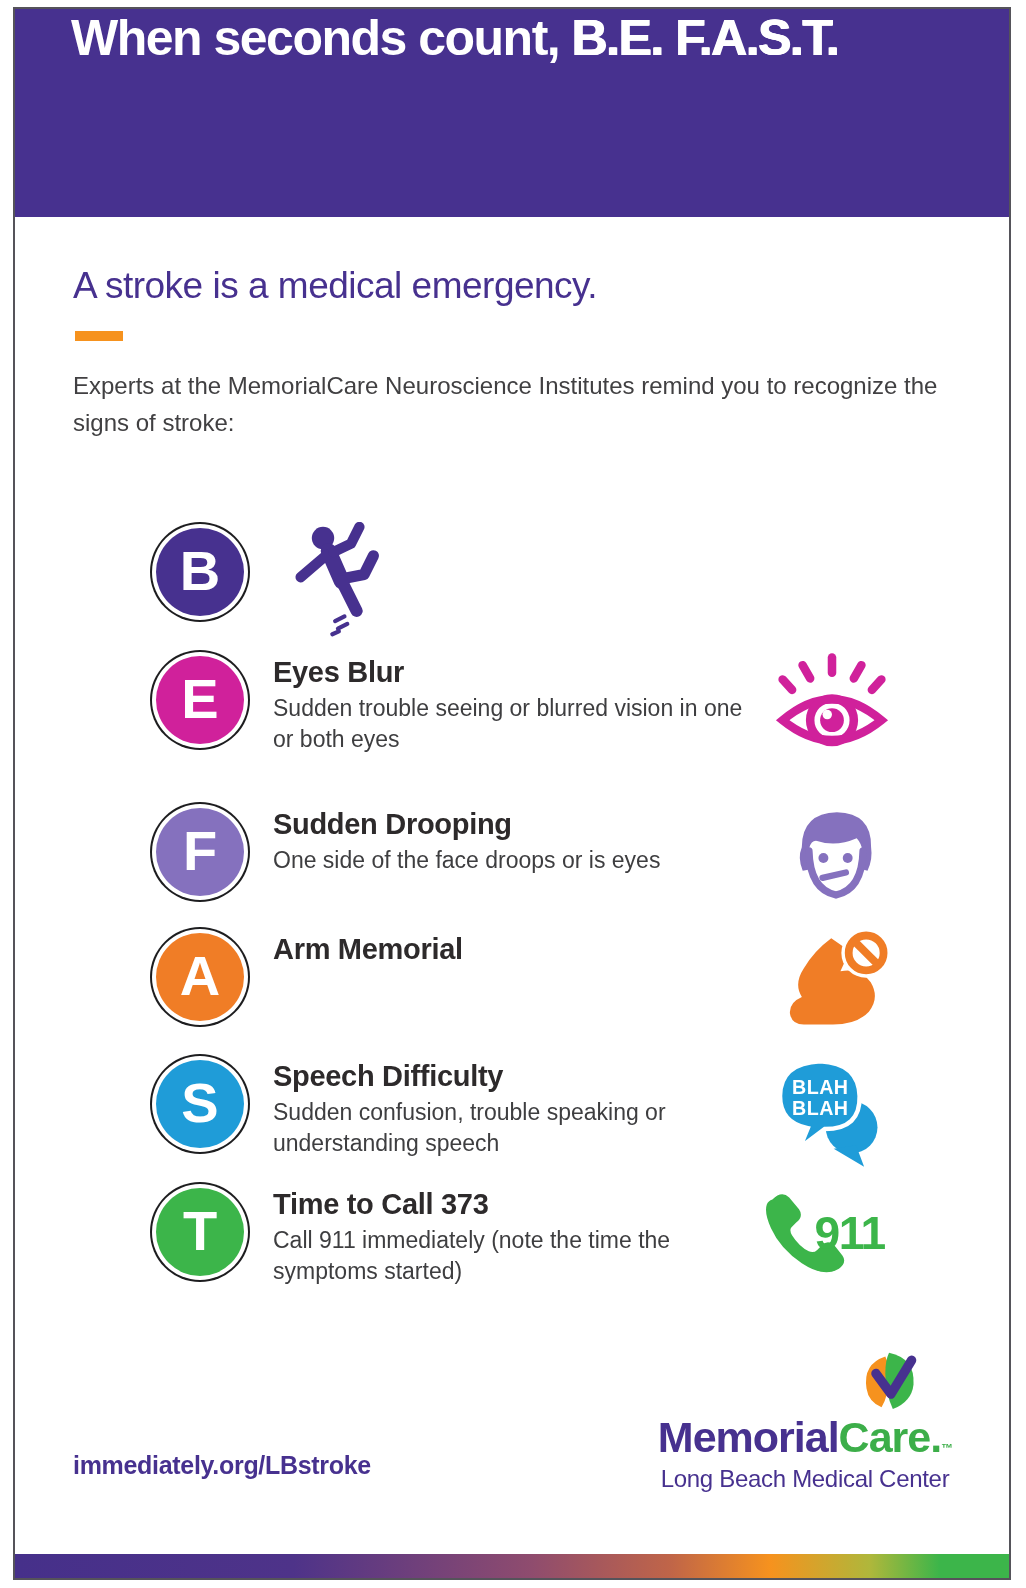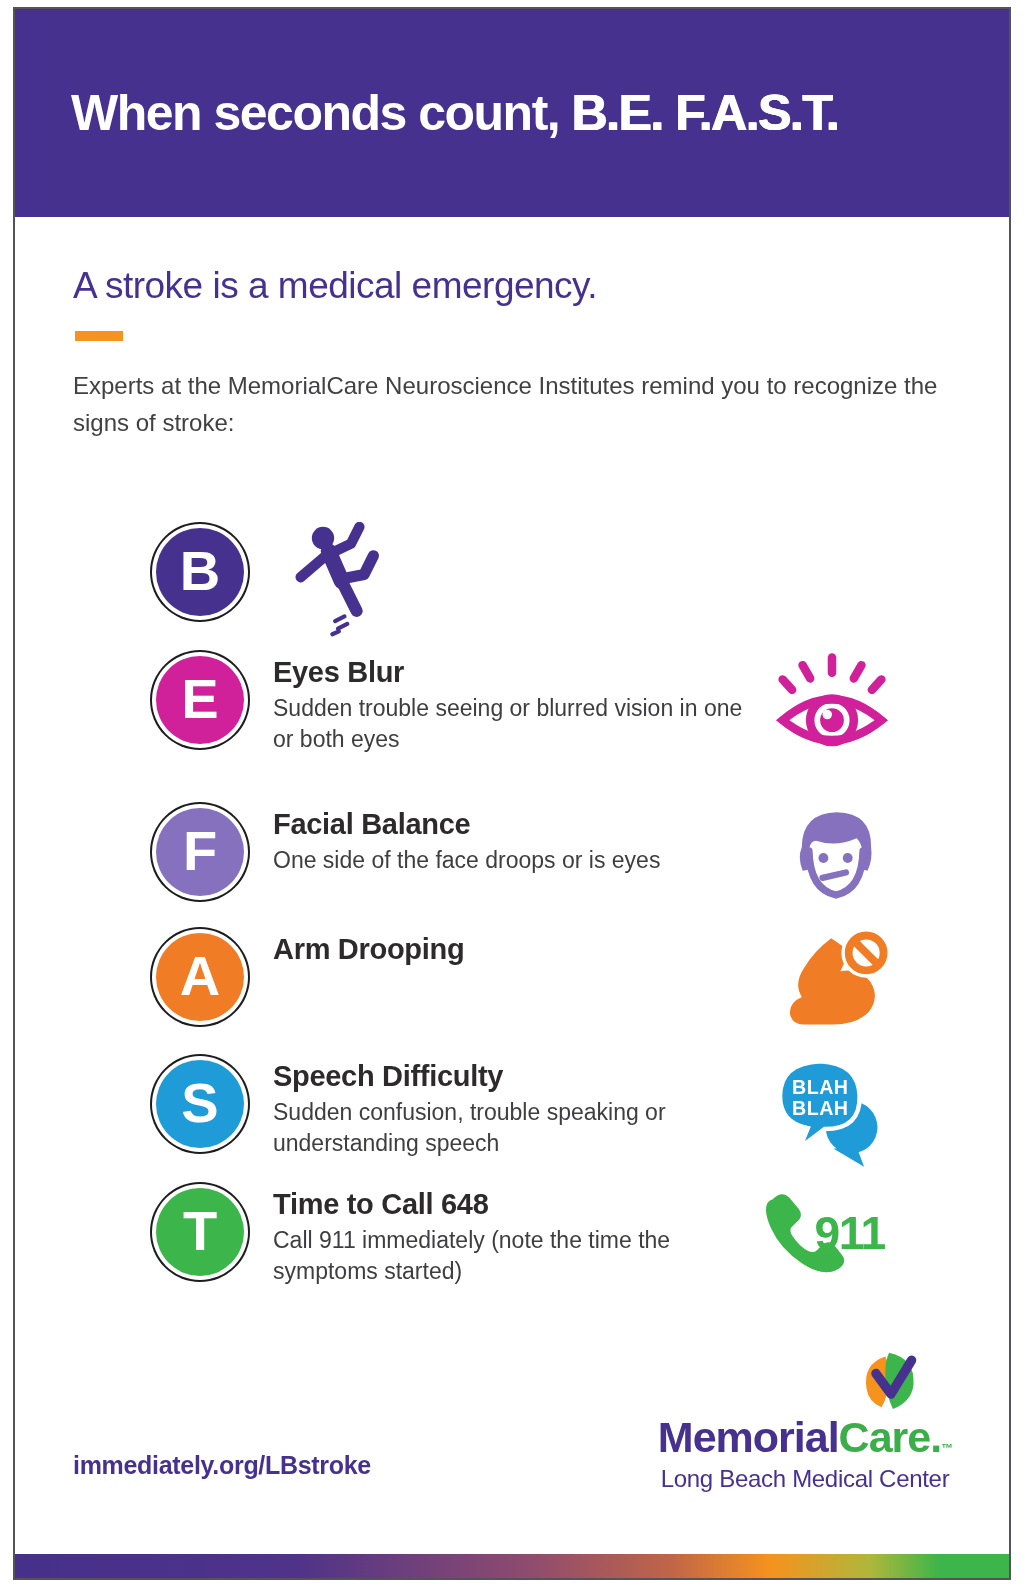--- a/index.html
+++ b/index.html
@@ -1,21 +1,21 @@
 <!DOCTYPE html>
 <html><head>
 <meta charset="utf-8">
 <style>
   * { margin:0; padding:0; box-sizing:border-box; }
   body { font-family:"Liberation Sans", sans-serif; background:#e8e8e8; }
   .page { position:relative; width:1026px; height:1588px; background:#fff; margin:0 auto; overflow:hidden; }
   .frame { position:absolute; left:13px; top:7px; width:998px; height:1573px; border:2px solid #55535a; background:#fff; }
 
   
-  .band { position:absolute; left:0; top:0; right:0; height:208px; background:#47318F; display:flex; align-items:center; }
+  .band { position:absolute; left:0; top:0; right:0; height:208px; background:#47318F; display:flex; align-items:flex-start; }
   .band h1 { color:#fff; font-size:50px; font-weight:700; letter-spacing:-1.5px; padding-left:56px; white-space:nowrap; }
   .band h1 .heavy { font-weight:800; text-shadow:0.6px 0 0 #fff, -0.6px 0 0 #fff; }
 
   
   .subtitle { position:absolute; left:58px; top:256px; font-size:37px; letter-spacing:-0.5px; color:#47318F; }
   .dash { position:absolute; left:60px; top:322px; width:48px; height:10px; background:#F6921E; }
   .intro { position:absolute; left:58px; top:358px; width:900px; font-size:24px; line-height:1.55; color:#414042; }
 
   
   .row { position:absolute; left:135px; width:740px; display:flex; align-items:flex-start; }
@@ -103,40 +103,40 @@
           <path d="M102 42 L112 31" stroke-width="9"></path>
         </svg>
       </div>
     </section>
 
     <section class="row row-f w-wide" style="--c: #8571BE;">
       <div class="badge">
           <span>F</span>
         </div>
       <div class="copy">
-        <h2>Facial Balance</h2>
+        <h2>Sudden Drooping</h2>
         <p>One side of the face droops or is eyes</p>
       </div>
       <div class="art">
         <svg width="108" height="104" viewBox="0 0 120 115" fill="none" stroke="currentColor" stroke-linecap="round">
           <path d="M22 50 Q22 12 61 11 Q100 12 99 50 Q101 64 95 76 L87 74 Q94 52 83 40 Q60 50 39 43 Q27 41 29 75 L23 76 Q17 62 22 50 Z" fill="currentColor" stroke="none"></path>
           <path d="M30 54 Q31 97 60 103 Q89 97 90 54" stroke-width="8"></path>
           <circle cx="46" cy="62" r="5.5" fill="currentColor" stroke="none"></circle>
           <circle cx="73" cy="62" r="5.5" fill="currentColor" stroke="none"></circle>
           <path d="M45 84 L71 78" stroke-width="7"></path>
         </svg>
       </div>
     </section>
 
     <section class="row row-a w-mid" style="--c: #F07D26;">
       <div class="badge">
           <span>A</span>
         </div>
       <div class="copy">
-        <h2>Arm Drooping</h2>
+        <h2>Arm Memorial</h2>
       </div>
       <div class="art">
         <svg width="112" height="106" viewBox="0 0 122 115" fill="none" stroke="currentColor" stroke-linecap="round">
           <path d="M58 12 L78 26 L68 48 Q90 44 101 60 Q111 77 99 92 Q86 106 60 106 L28 106 Q15 106 13 94 Q12 82 26 76 Q17 62 28 45 Q39 26 58 12 Z" fill="currentColor" stroke="none"></path>
           <circle cx="96" cy="28" r="27" fill="#fff" stroke="none"></circle>
           <circle cx="96" cy="28" r="19" stroke-width="8.5"></circle>
           <path d="M83 15 L109 41" stroke-width="8.5"></path>
         </svg>
       </div>
     </section>
@@ -158,21 +158,21 @@
           <text class="bubble-text" x="53" y="68" text-anchor="middle">BLAH</text>
         </svg>
       </div>
     </section>
 
     <section class="row row-t w-narrow" style="--c: #3CB54A;">
       <div class="badge">
           <span>T</span>
         </div>
       <div class="copy">
-        <h2>Time to Call 648</h2>
+        <h2>Time to Call 373</h2>
         <p>Call 911 immediately (note the time the symptoms started)</p>
       </div>
       <div class="art">
         <svg width="150" height="98" viewBox="0 0 200 130" fill="currentColor">
           <path d="M32 20 Q45 7 56 17 L70 34 Q77 44 66 53 L59 60 Q56 64 60 71 Q70 87 84 94 Q91 97 96 92 L103 85 Q112 77 121 86 L132 100 Q139 110 127 119 Q106 132 74 111 Q43 90 30 61 Q20 39 24 27 Q26 22 32 20 Z"></path>
           <text class="phone-num" x="92" y="90">911</text>
         </svg>
       </div>
     </section>
 

